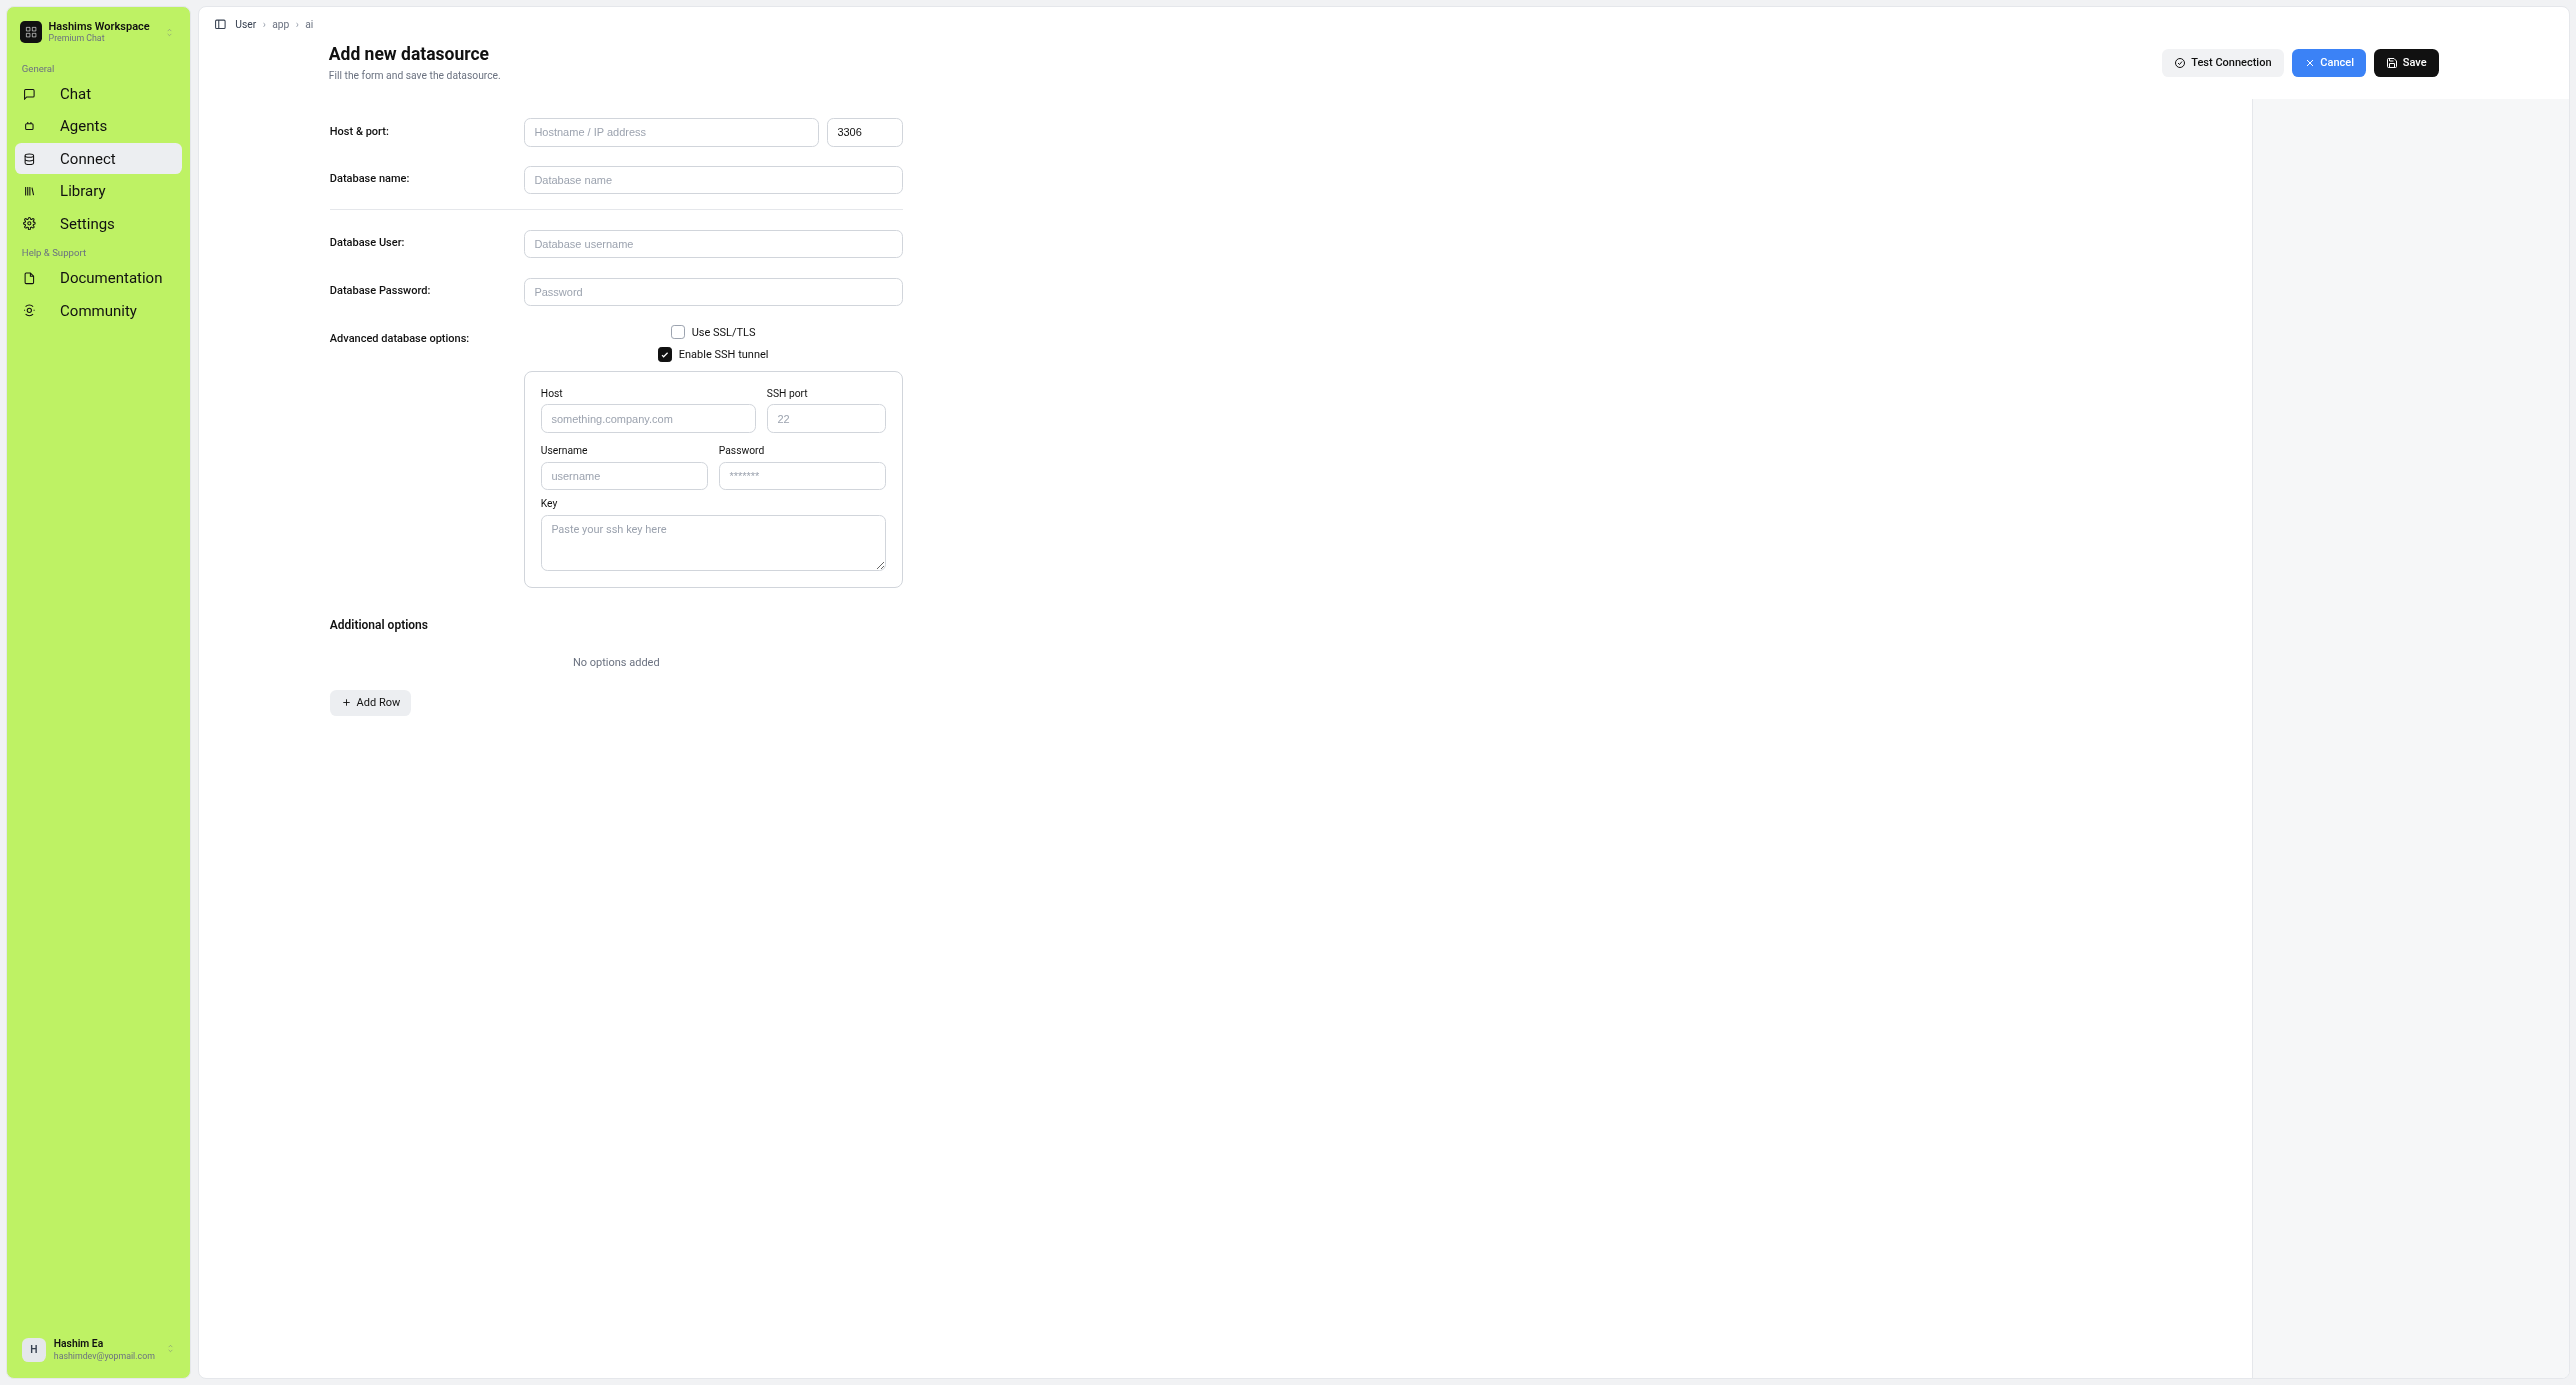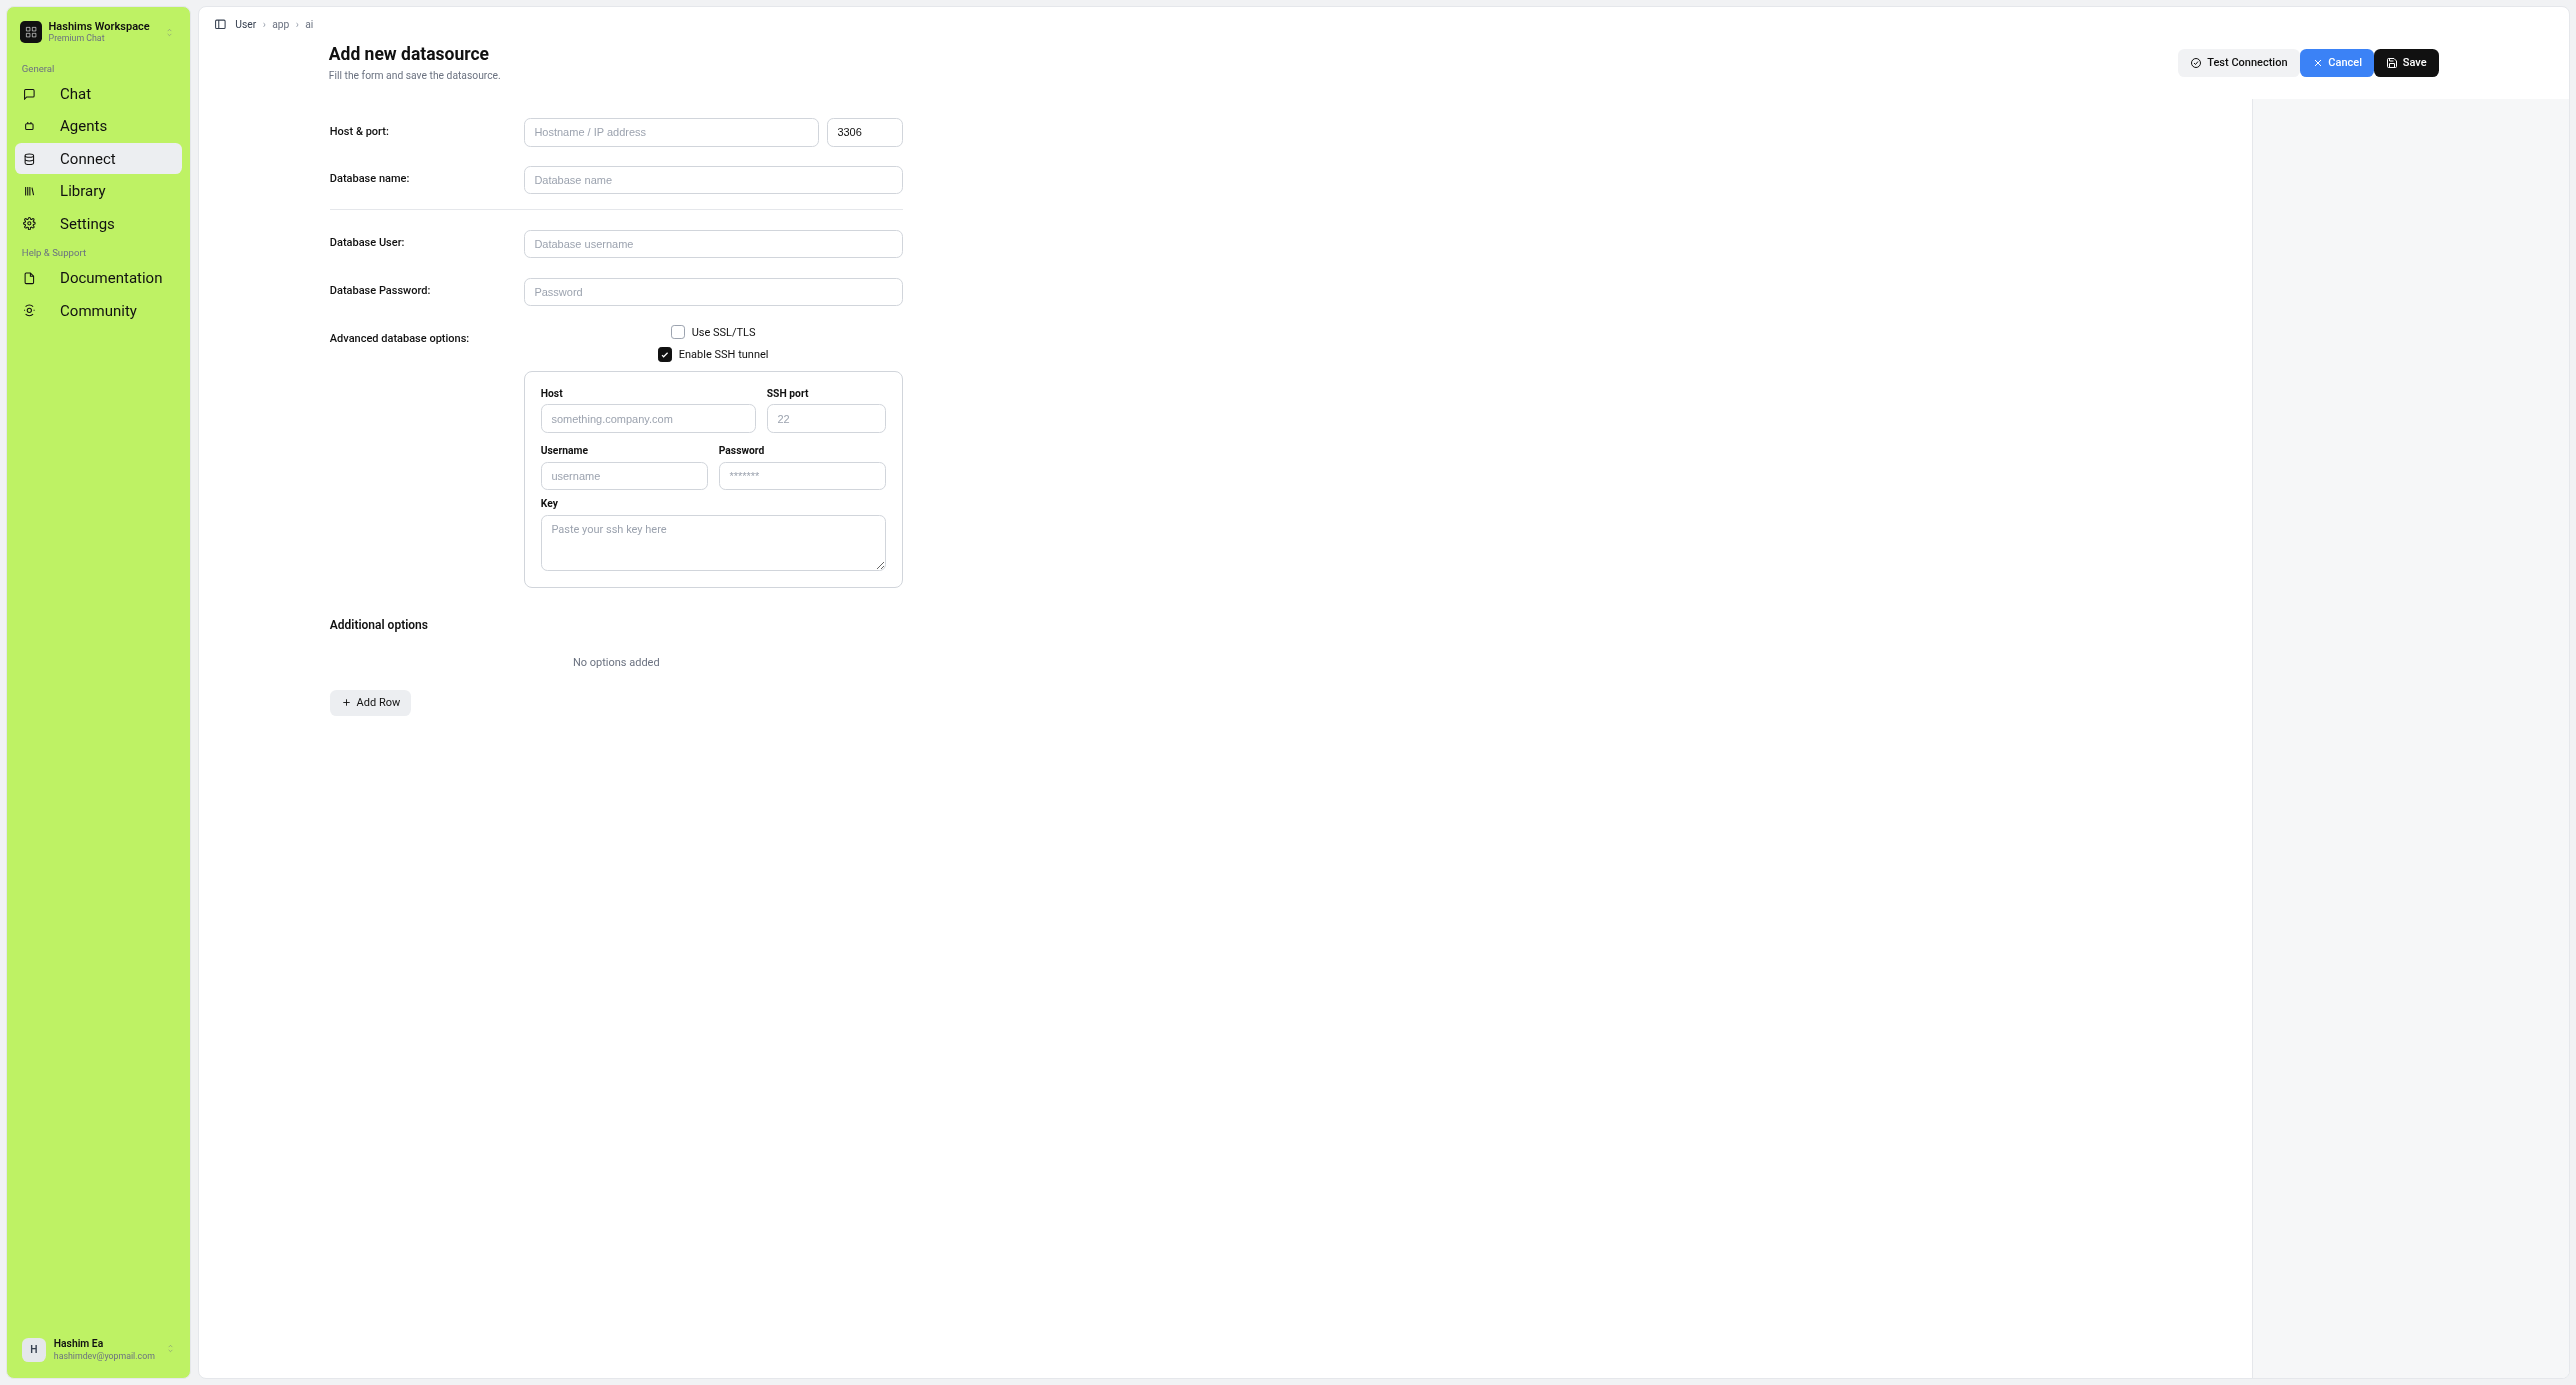--- a/index.html
+++ b/index.html
@@ -112,21 +112,21 @@
   .crumb.muted { color: #6b7280; }
 
   .header-row {
     display: flex; align-items: flex-start;
     padding: 3.2px 19px 16px 19px;
     border-bottom: 0.8px solid transparent;
   }
   .header-left { flex: 1; padding-left: 111px; }
   .page-title { font-size: 17.5px; font-weight: 700; margin-bottom: 5px; }
   .page-subtitle { font-size: 10.3px; color: #6b7280; }
-  .header-actions { display: flex; gap: 0; padding-top: 4.8px; padding-right: 111px; }
+  .header-actions { display: flex; gap: 8px; padding-top: 4.8px; padding-right: 111px; }
 
   .btn {
     display: inline-flex; align-items: center; gap: 4.8px;
     padding: 6.4px 11px;
     border-radius: 6.4px;
     font-size: 11px;
     font-weight: 500;
     cursor: pointer;
     border: 0.8px solid transparent;
   }
@@ -207,21 +207,21 @@
   .ssh-panel {
     border: 0.8px solid #d1d5db;
     border-radius: 8px;
     padding: 14.3px 16px 16px;
     margin-top: 1.6px;
     background: #fff;
   }
   .ssh-grid-top { display: flex; gap: 11px; }
   .ssh-col { display: flex; flex-direction: column; gap: 4.8px; flex: 1; }
   .ssh-col.port { width: 119px; flex: none; }
-  .ssh-label { font-size: 10.3px; font-weight: 700; color: #111; }
+  .ssh-label { font-size: 10.3px; font-weight: 400; color: #111; }
   .textarea {
     width: 100%;
     min-height: 56px;
     padding: 7.2px 9.6px;
     border: 0.8px solid #d1d5db;
     border-radius: 6.4px;
     font-size: 11px;
     resize: vertical;
     font-family: inherit;
   }

